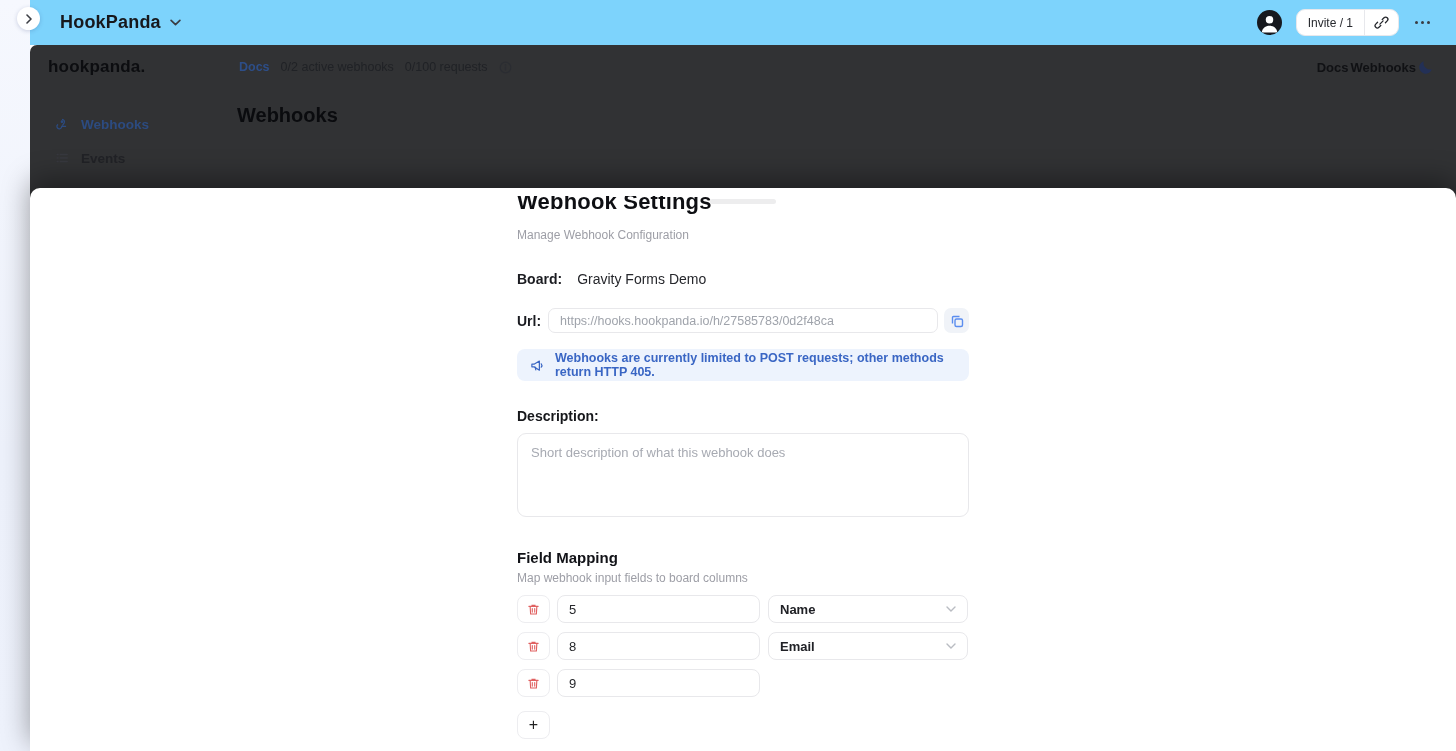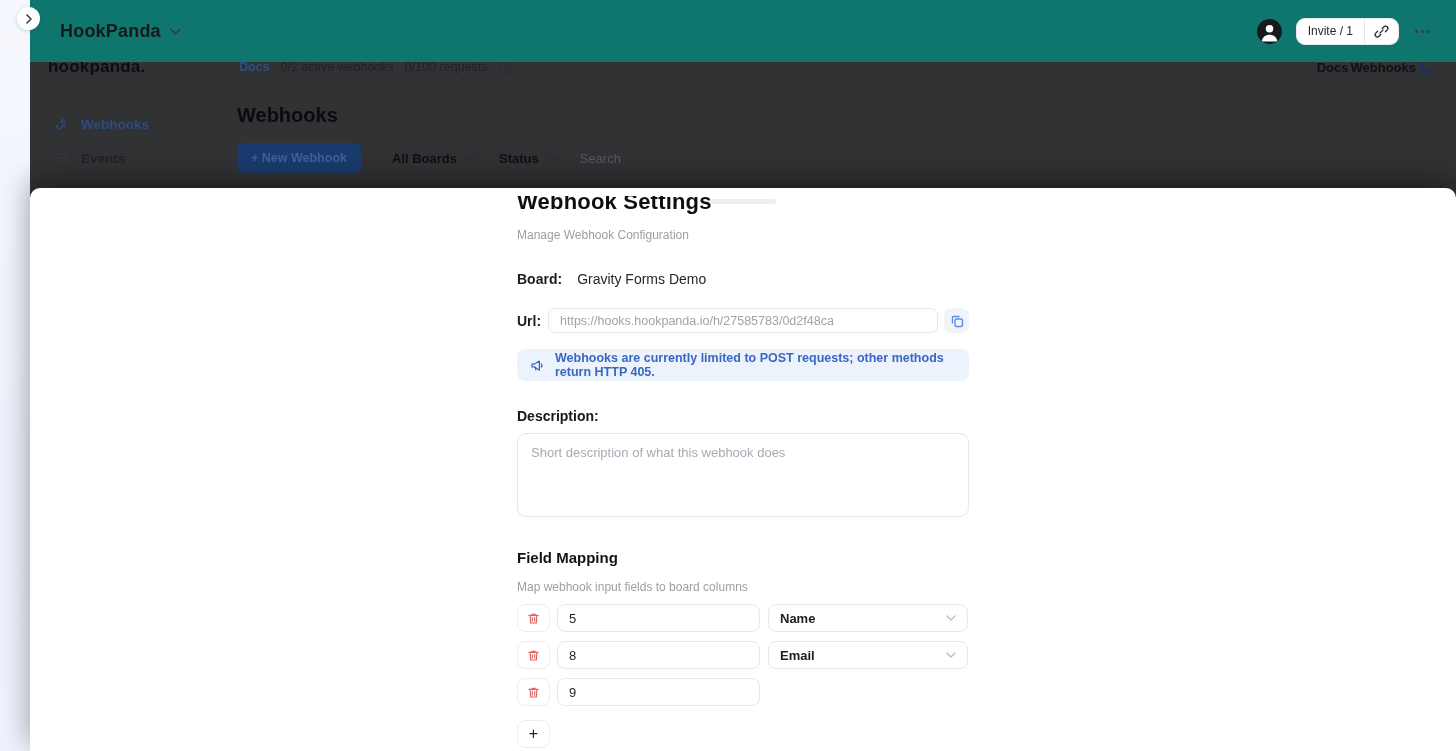--- a/index.html
+++ b/index.html
@@ -12,22 +12,22 @@
   }
 
   
   .left-strip {
     position:absolute; left:0; top:0; width:30px; height:751px;
     background:linear-gradient(180deg,#f6f8fe 0%, #edf1fb 60%, #eef2fc 100%);
   }
 
   
   .topbar {
-    position:absolute; left:30px; right:0; top:0; height:62px;
-    background:#0f766e; display:flex; align-items:center; z-index:5;justify-content:center;
+    position:absolute; left:30px; right:0; top:0; height:45px;
+    background:#7dd3fc; display:flex; align-items:center; z-index:5;justify-content:center;
   }
   .collapse-btn {
     position:absolute; left:-13px; top:7px; width:23px; height:23px;
     border-radius:50%; background:#fff; border:none;
     box-shadow:0 1px 4px rgba(40,60,120,.22); cursor:pointer;
     display:flex; align-items:center; justify-content:center; color:#3c3e44;
   }
   .app-title-wrap { display:flex; align-items:center; gap:9px; margin-left:30px; }
   .app-title { font-size:18px; font-weight:700; color:#17181c; letter-spacing:.2px; }
   .topbar-right { margin-left:auto; display:flex; align-items:center; gap:14px; padding-right:24px; }
@@ -136,21 +136,21 @@
   .notice span { font-size:12.5px; color:#3a66c4; font-weight:600; }
 
   .desc-label { display:block; margin-top:27px; font-size:14px; font-weight:700; color:#16171b; }
   .desc-area {
     margin-top:9px; width:452px; height:84px; border:1px solid #e8e8eb; border-radius:9px;
     padding:11px 13px; font-family:inherit; font-size:13px; color:#3a3b40; resize:none; outline:none;
   }
   .desc-area::placeholder { color:#a7aab2; }
 
   .fm-title { margin-top:28px; font-size:15px; font-weight:800; color:#121318; }
-  .fm-sub { margin-top:14px; }
+  .fm-sub { margin-top:5px; }
 
   .map-row { margin-top:9px; display:flex; align-items:center; }
   .map-row.first { margin-top:10px; }
   .trash-btn {
     width:33px; height:28px; border:1px solid #ededf0; border-radius:8px; background:#fff;
     cursor:pointer; display:flex; align-items:center; justify-content:center; color:#e06161; flex:none;
   }
   .map-input {
     margin-left:7px; width:203px; height:28px; border:1px solid #e8e8eb; border-radius:8px;
     padding:0 11px; font-family:inherit; font-size:13px; color:#26272b; outline:none;
@@ -251,40 +251,20 @@
         <span class="s-icon">
           <svg width="14" height="14" viewBox="0 0 16 16" fill="none" stroke="currentColor" stroke-width="1.6">
               <path d="M2.5 4h1M6 4h8M2.5 8h1M6 8h8M2.5 12h1M6 12h8" stroke-linecap="round"></path>
             </svg>
         </span>
         <span>Events</span>
       </div>
     </div>
     <div class="band-main">
       <div class="page-title">Webhooks</div>
-      <div class="toolbar">
-        <button class="new-webhook-btn">+ New Webhook</button>
-        <div class="filter f1">
-          <span>All Boards</span>
-          <span class="chev">
-              <svg width="10" height="6" viewBox="0 0 10 6">
-                <path d="M1 1l4 4 4-4" fill="none" stroke="currentColor" stroke-width="1.4" stroke-linecap="round"></path>
-              </svg>
-            </span>
-        </div>
-        <div class="filter f2">
-          <span>Status</span>
-          <span class="chev">
-              <svg width="10" height="6" viewBox="0 0 10 6">
-                <path d="M1 1l4 4 4-4" fill="none" stroke="currentColor" stroke-width="1.4" stroke-linecap="round"></path>
-              </svg>
-            </span>
-        </div>
-        <input class="search-input" type="text" placeholder="Search" style="">
-      </div>
     </div>
   </div>
 </div>
 
 <div class="modal">
   <div class="drag-handle"></div>
   <div class="modal-content">
 
     <div class="title-clip">
       <h2 class="modal-title">Webhook Settings</h2>

